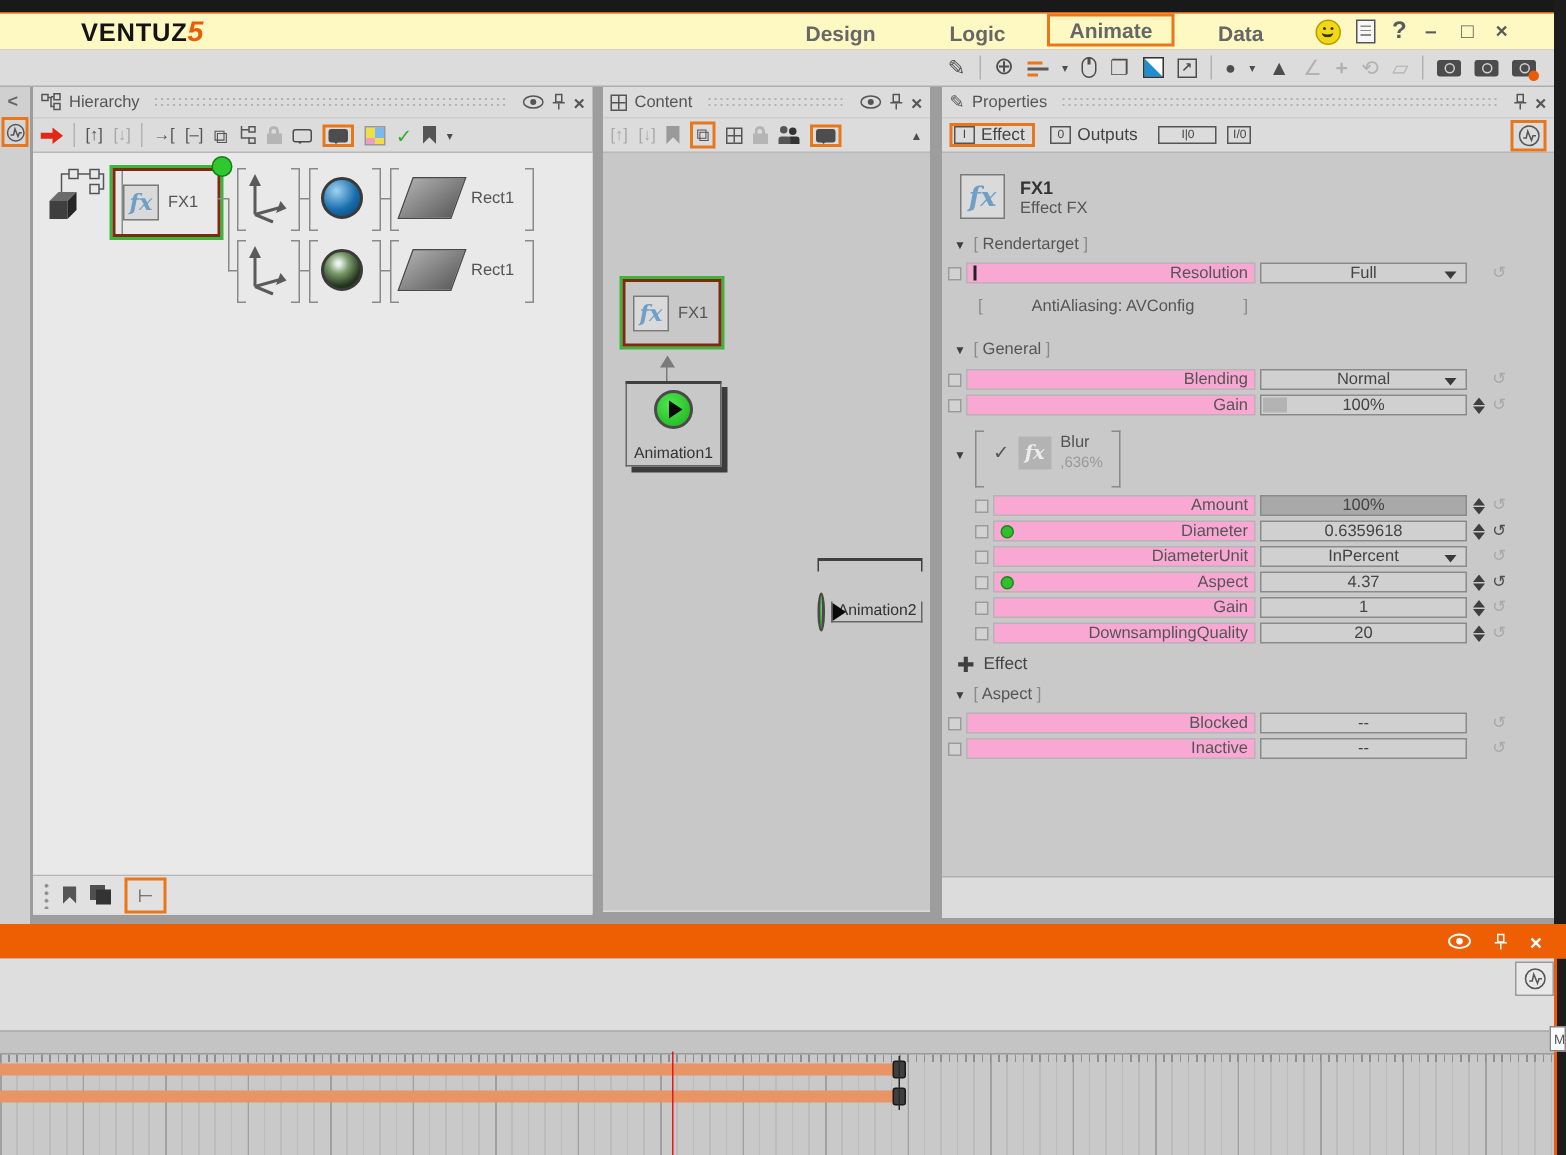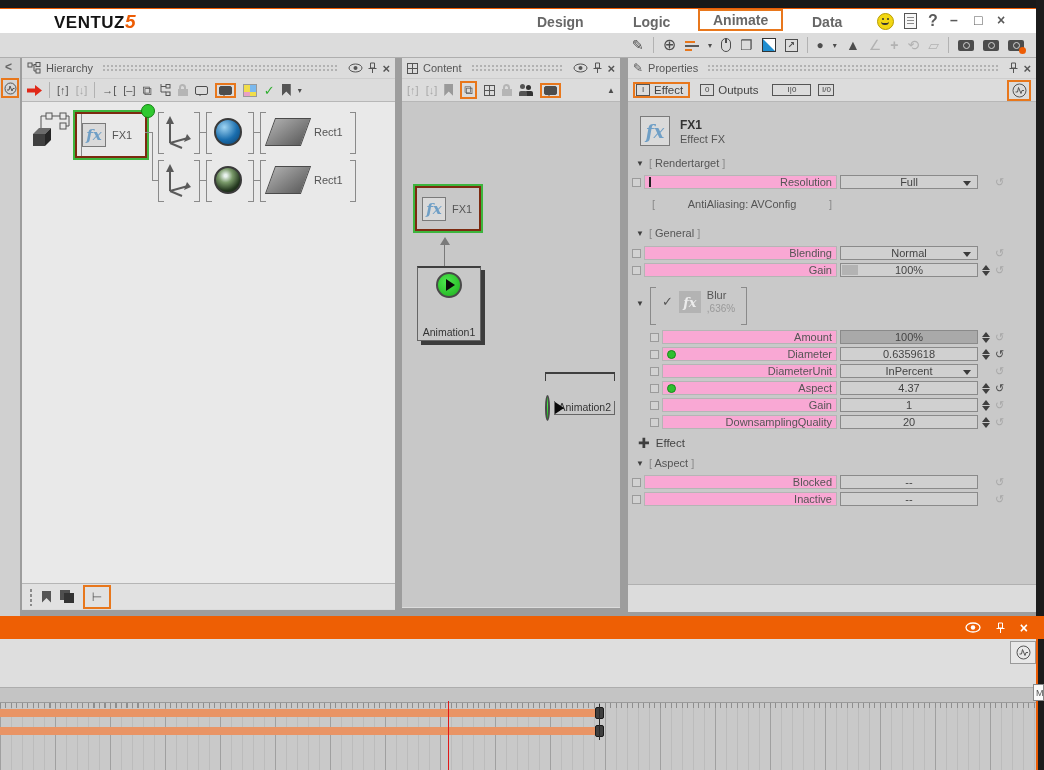--- a/index.html
+++ b/index.html
@@ -1,21 +1,21 @@
 <!DOCTYPE html>
 <html><head>
 <meta charset="utf-8">
 <style>
   html,body{margin:0;padding:0;background:#555;}
   .screen{position:relative;width:1044px;height:770px;background:#9d9d9d;
     font-family:"Liberation Sans","DejaVu Sans",sans-serif;overflow:hidden;
     -webkit-user-select:none;user-select:none;}
   
   .topstrip{position:absolute;left:0;top:0;width:1044px;height:8px;background:#191919;border-bottom:1px solid #ed5c04;box-sizing:content-box;}
-  .menubar{position:absolute;left:0;top:9px;width:1044px;height:24px;background:#ffffff;}
+  .menubar{position:absolute;left:0;top:9px;width:1044px;height:24px;background:#fef9c3;}
   .logo{position:absolute;left:54px;top:2px;font-size:17px;font-weight:bold;color:#141414;letter-spacing:.5px;}
   .logo .mark{color:#ed5c04;font-style:italic;font-size:19px;}
   .mi{position:absolute;top:5px;font-size:14px;font-weight:bold;color:#676767;cursor:default;}
   .mi.active{border:2px solid #e8771c;padding:1px 13px;top:0px;}
   .winicon{position:absolute;top:3px;font-size:14px;font-weight:bold;color:#5a5a5a;text-align:center;}
   .smiley{position:absolute;width:15px;height:15px;border-radius:50%;background:#f2d713;border:1px solid #b89c00;}
   .smiley::before{content:"";position:absolute;left:3.5px;top:4px;width:2px;height:2px;background:#333;border-radius:50%;box-shadow:5px 0 0 #333;}
   .smiley::after{content:"";position:absolute;left:3px;top:4px;width:8px;height:7px;border-bottom:2px solid #333;border-radius:50%;box-sizing:border-box;}
   .doc{position:absolute;width:11px;height:14px;background:#f7f7f7;border:1px solid #555;}
   .doc::after{content:"";position:absolute;left:2px;top:3px;right:2px;height:8px;
@@ -393,21 +393,21 @@
 
       <div class="selnode" style="left:11px;top:82px;width:66px;height:45px">
         <div class="inner">
           <span class="fxicon">fx</span>
           <span class="nlabel">FX1</span>
         </div>
       </div>
       <div class="arrowhead" style="left:38px;top:130px"></div>
       <div class="cline" style="left:42px;top:138px;width:1px;height:27px;background:#7a7a7a"></div>
 
-      <div class="animnode" style="left:15px;top:164px;width:64px;height:75px">
+      <div class="animnode" style="left:15px;top:152px;width:64px;height:57px">
         <span class="play"></span>
         <span class="alabel">Animation1</span>
       </div>
 
       <div class="animnode2" style="left:143px;top:270px;width:70px;height:58px">
         <span class="play"></span>
         <span class="alabel2">Animation2</span>
       </div>
     </div>
   </div>

